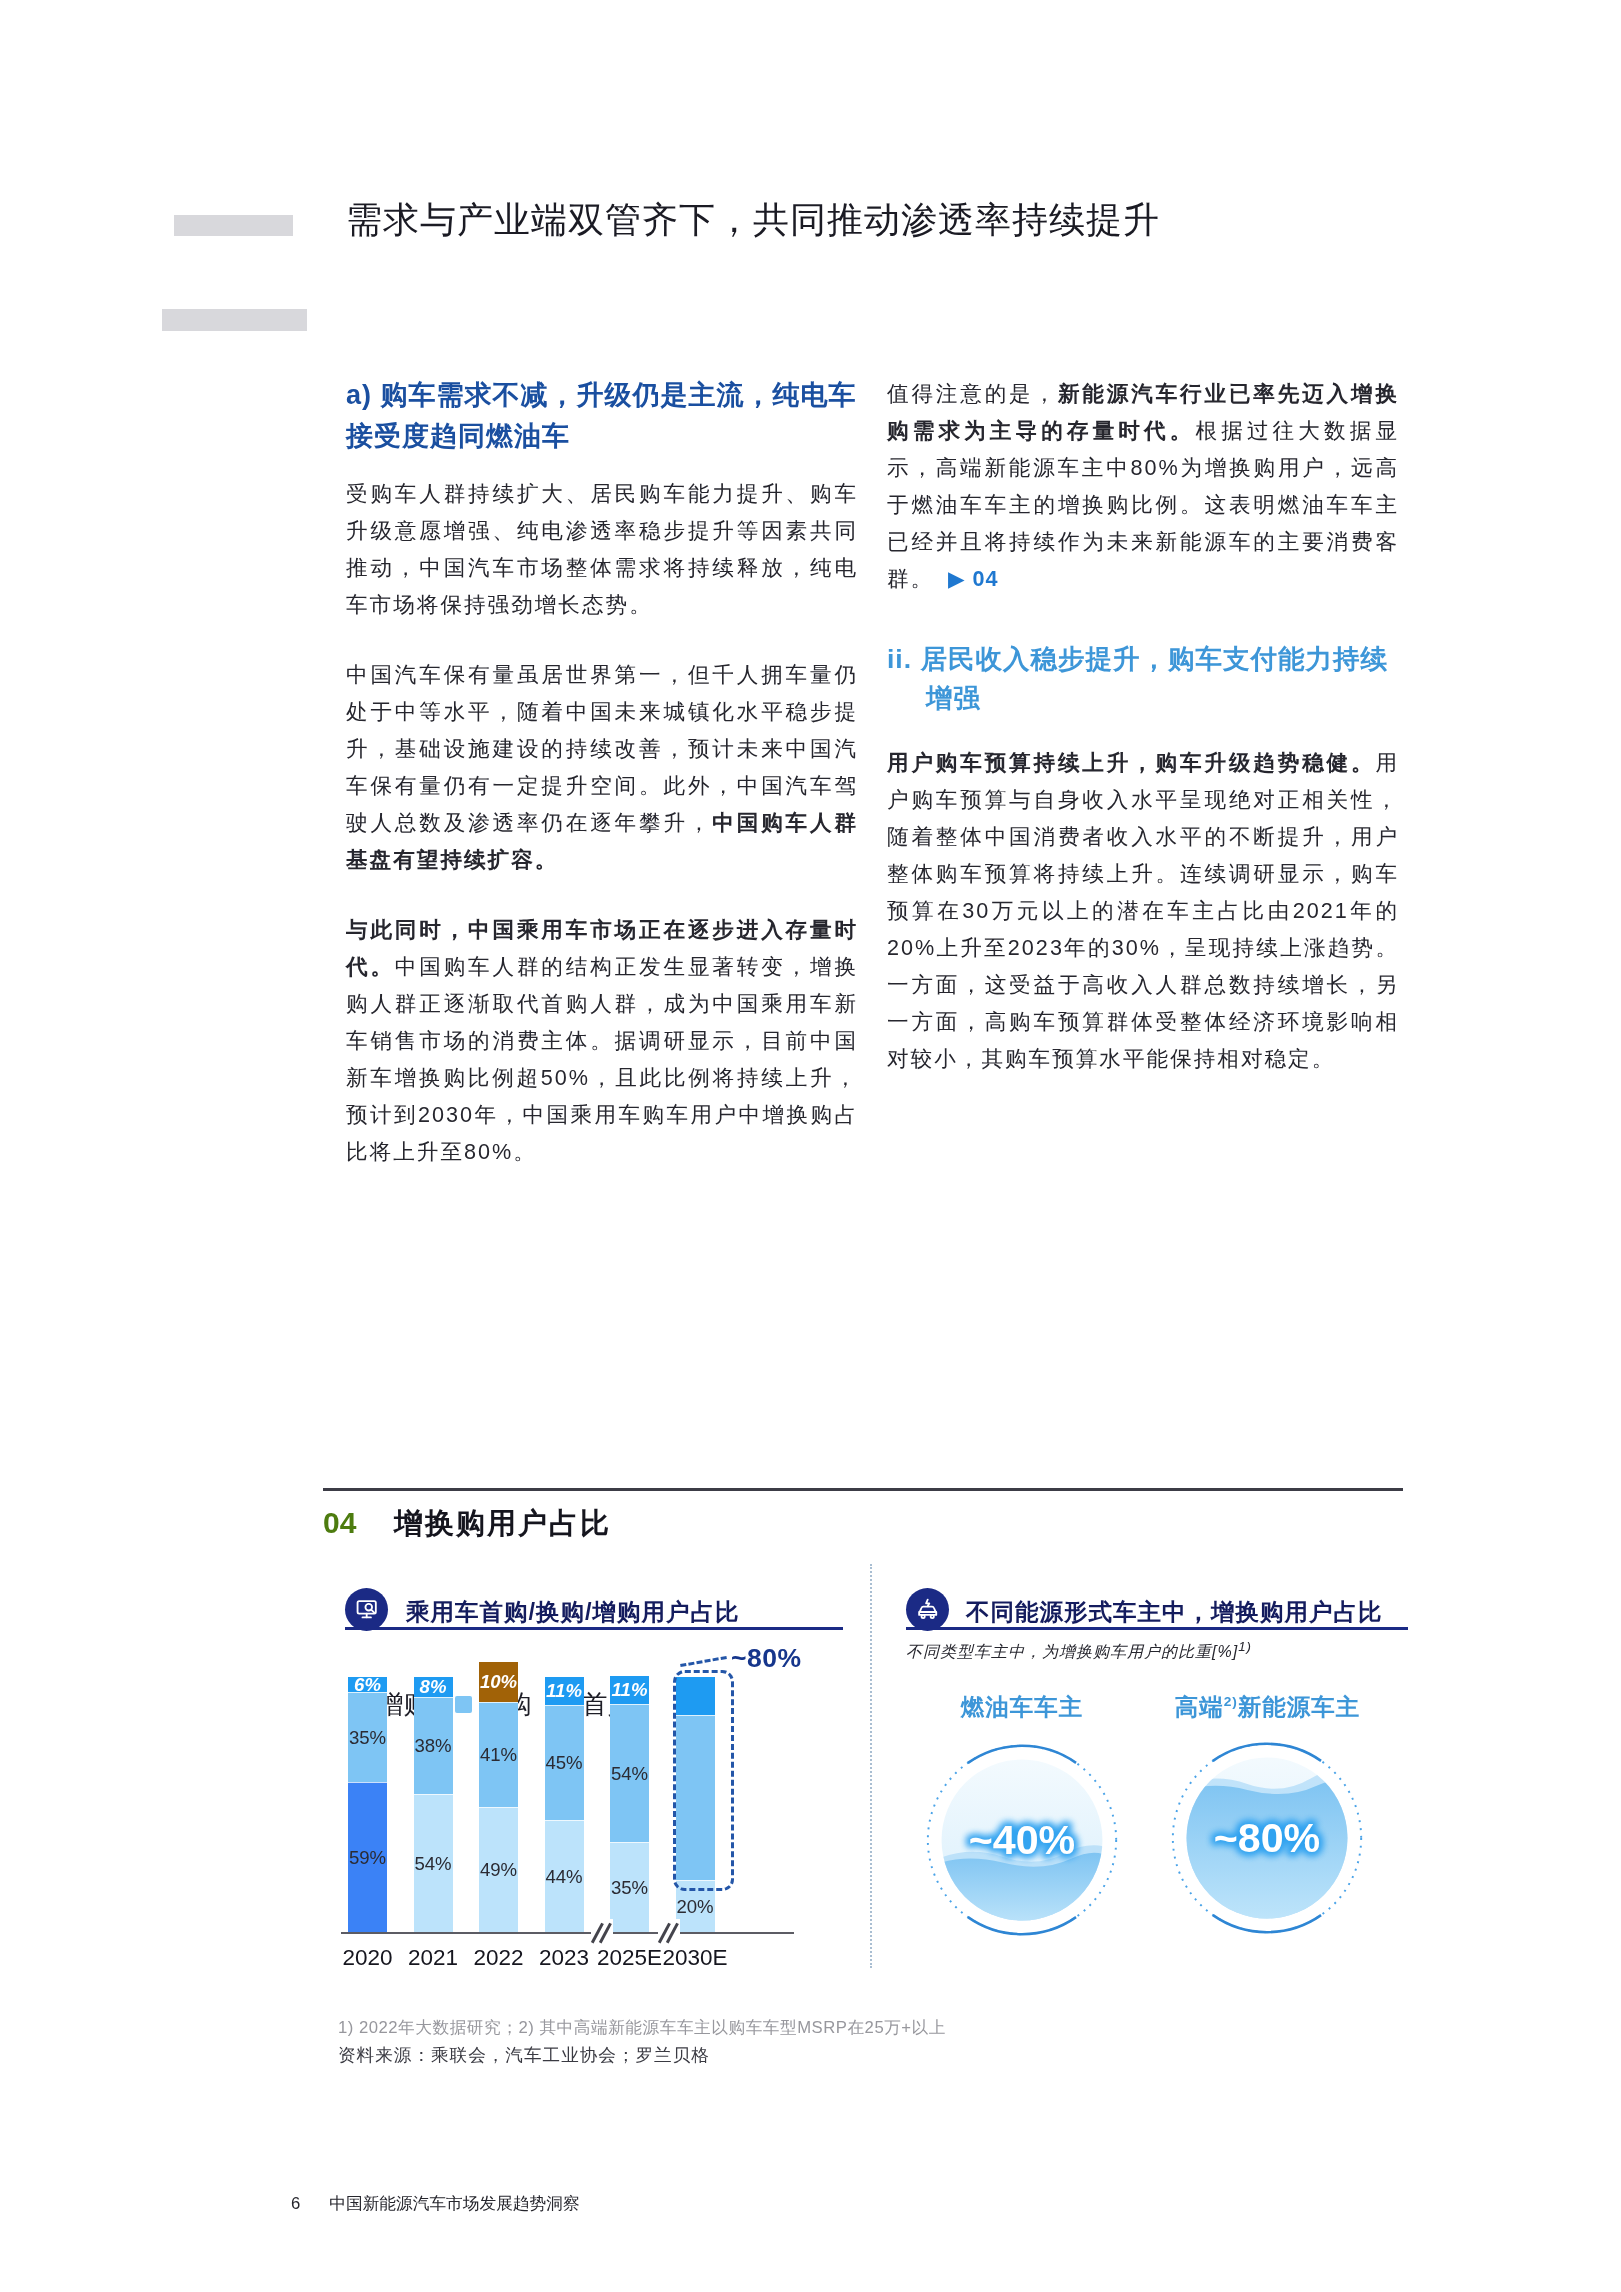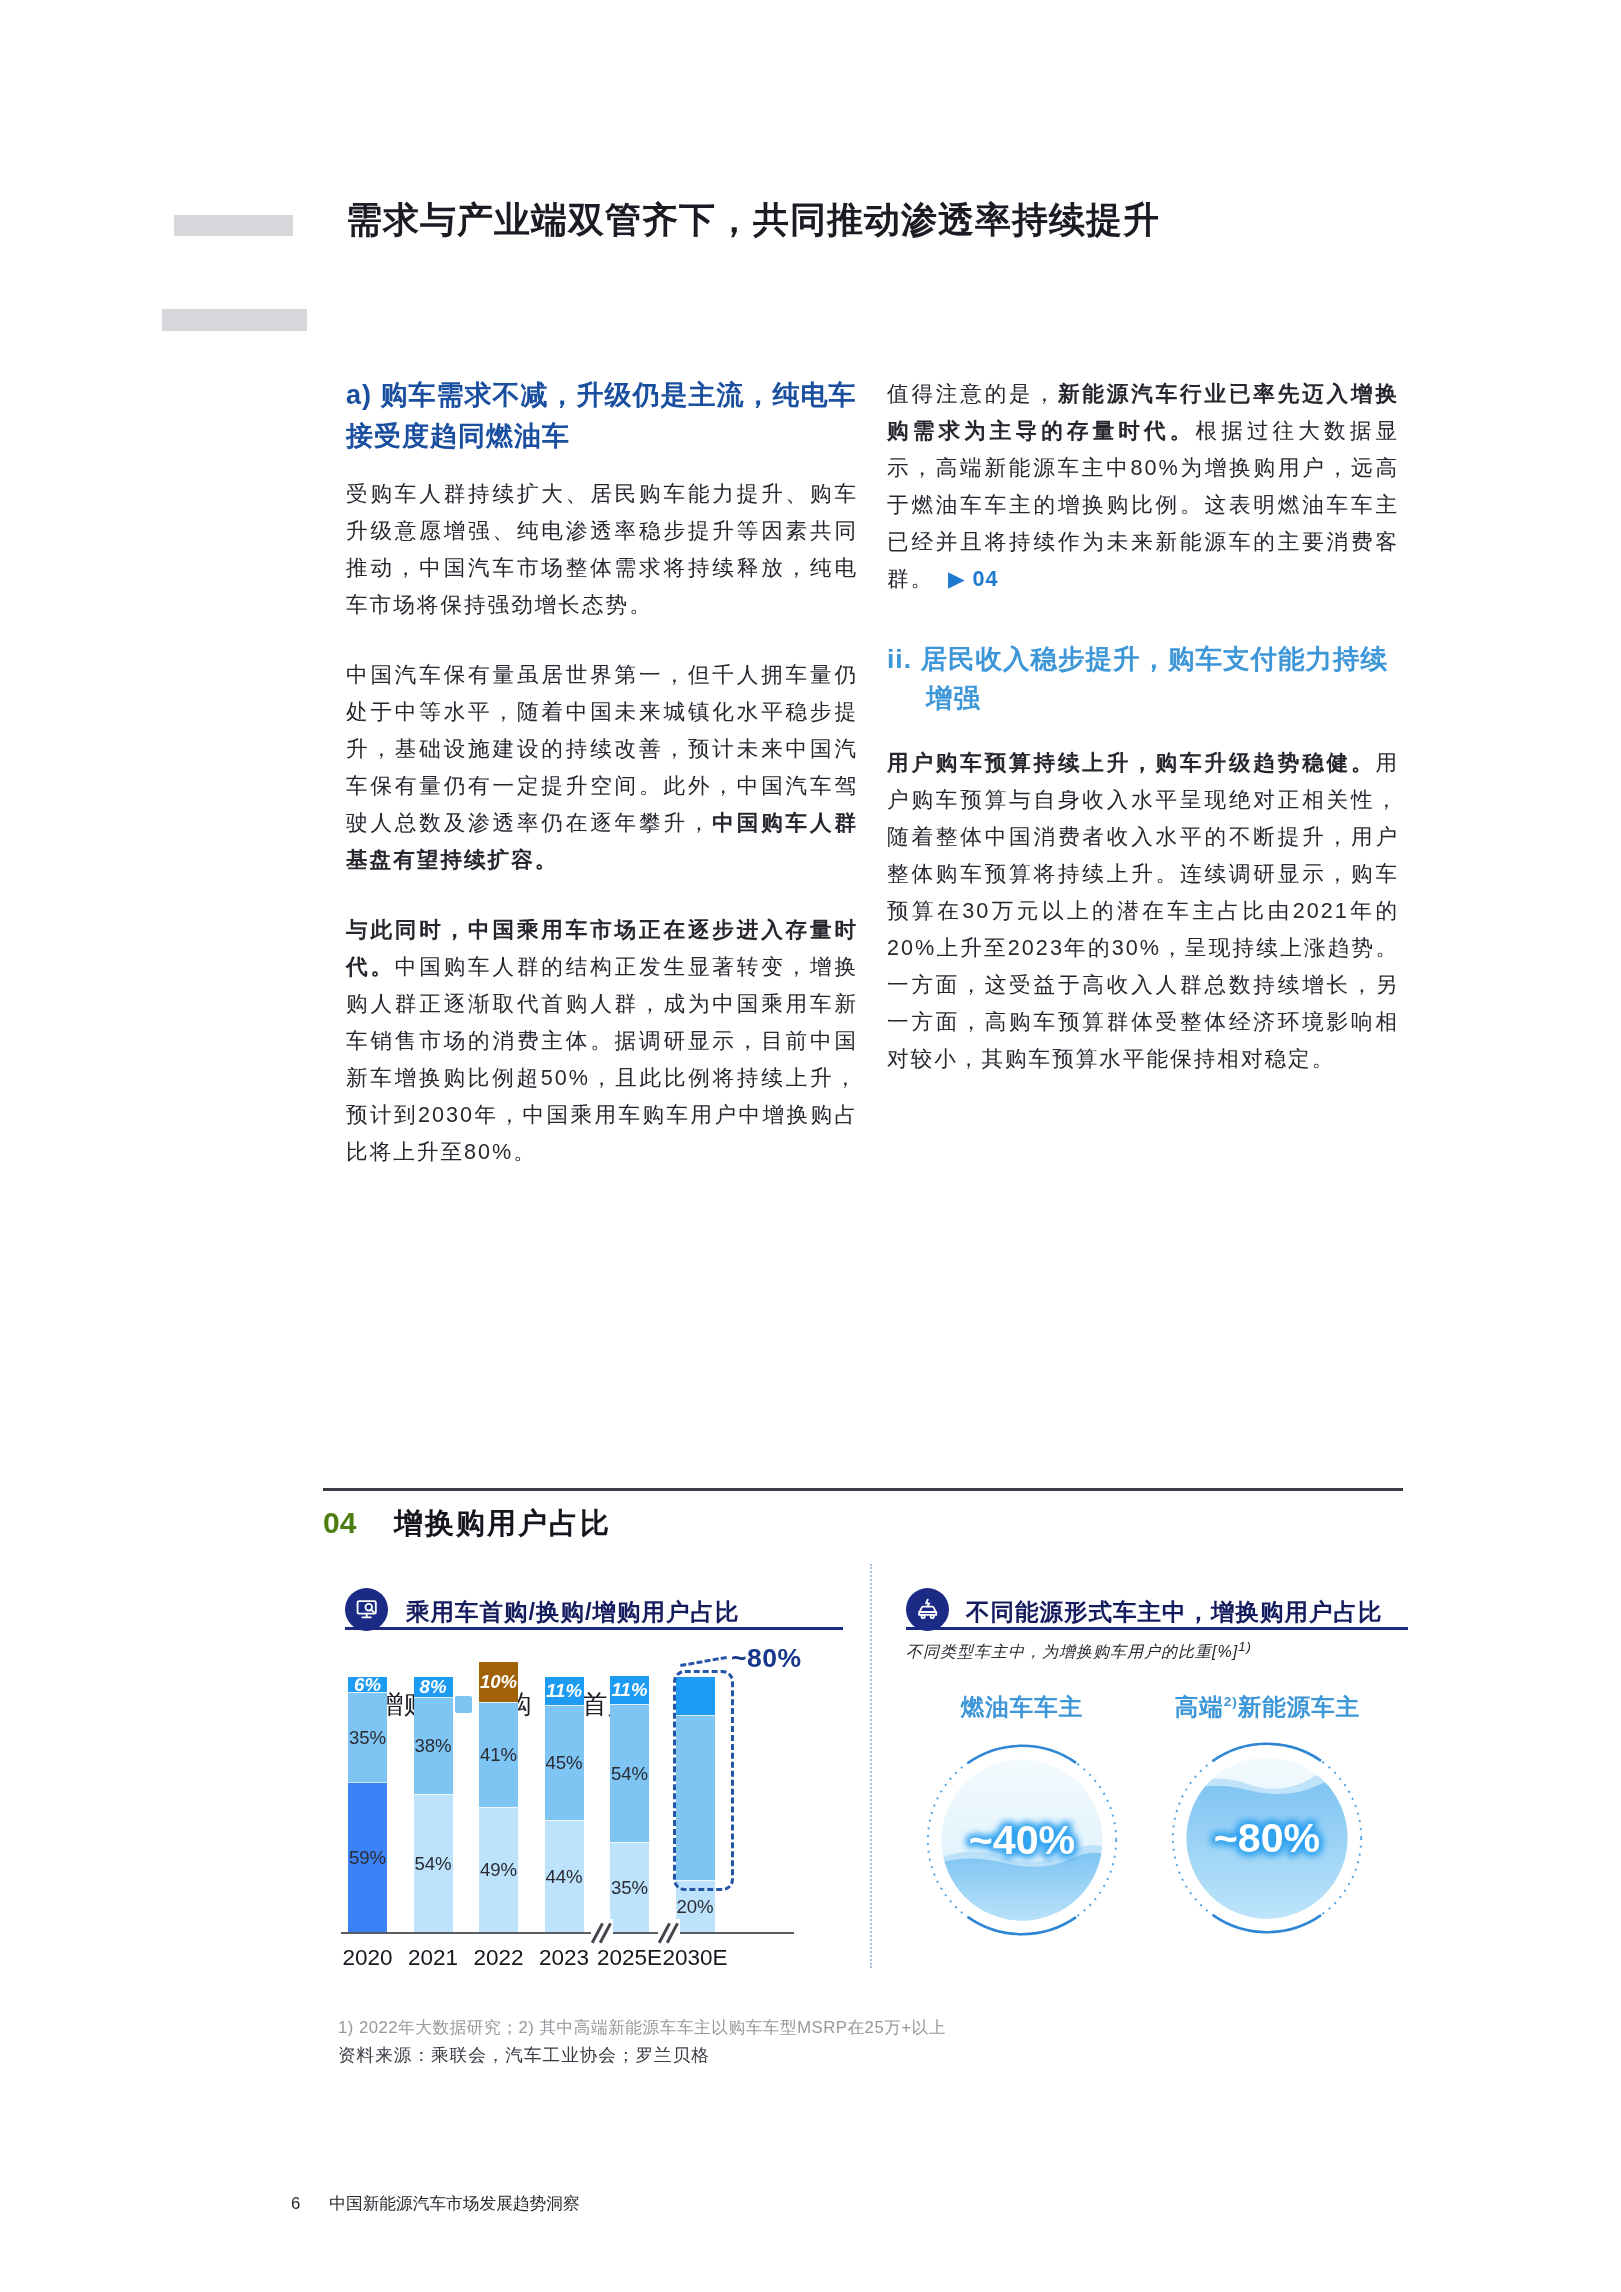--- a/index.html
+++ b/index.html
@@ -2,21 +2,21 @@
 <html><head>
 <meta charset="utf-8">
 <style>
   html,body{margin:0;padding:0;background:#e8e8e8;}
   #page{position:relative;width:1621px;height:2293px;background:#ffffff;overflow:hidden;
         font-family:"Liberation Sans","DejaVu Sans",sans-serif;color:#26262e;}
   .abs{position:absolute;}
   
   .deco-bar{position:absolute;background:#d8d8dc;}
   
-  #main-title{left:346px;top:196px;width:1078px;font-size:36px;font-weight:700;color:#1b1b24;letter-spacing:1px;}
+  #main-title{left:346px;top:196px;width:1078px;font-size:36px;font-weight:400;color:#1b1b24;letter-spacing:1px;}
   
   .col{position:absolute;top:375px;width:512px;font-size:21.6px;line-height:37px;letter-spacing:2px;text-align:justify;color:#26262e;}
   #col-left{left:346px;}
   #col-right{left:887px;}
   .h-a{font-size:27px;line-height:41px;font-weight:700;color:#1a4fa0;letter-spacing:1px;text-align:left;margin:0 0 17.6px 0;}
   .h-sub{font-size:26.5px;line-height:39px;font-weight:700;color:#3d96d8;letter-spacing:1px;text-align:left;margin:43px 0 25.5px 0;}
   .hang-i{padding-left:31px;text-indent:-31px;}
   .hang-ii{padding-left:39px;text-indent:-39px;}
   .para{margin:0 0 33px 0;}
   .b{font-weight:700;}

